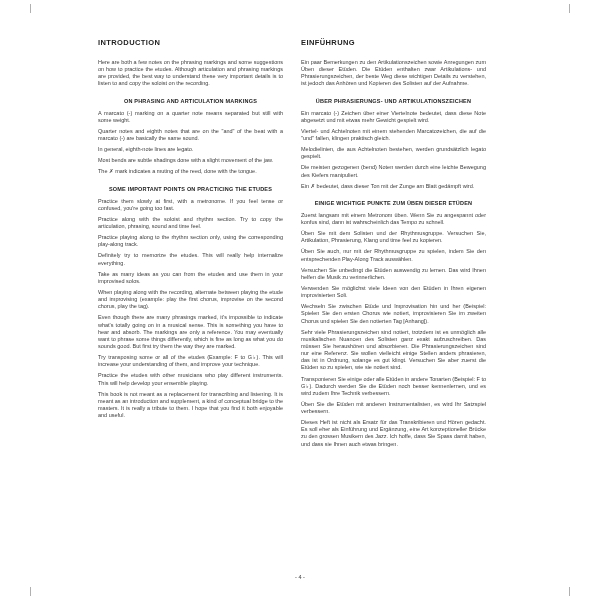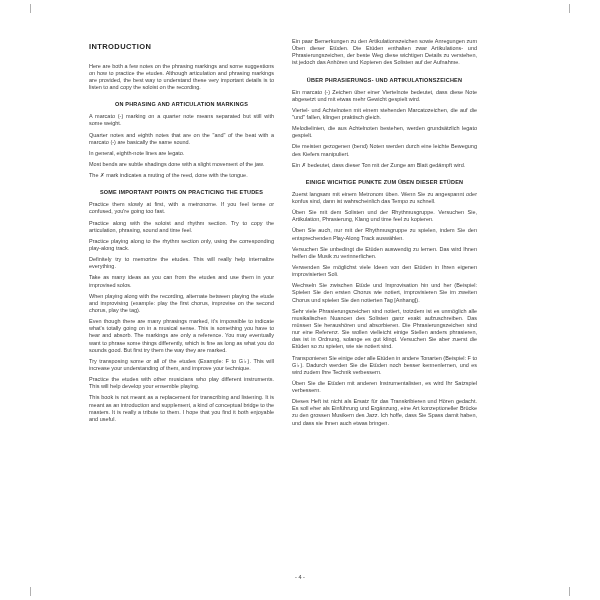--- a/index.html
+++ b/index.html
@@ -11,25 +11,24 @@
     color:#3c3c3c;
     overflow:hidden;
   }
   .crop{position:absolute;background:#b0b0b0;}
   .crop-tl{left:30px;top:4px;width:1px;height:9px;}
   .crop-tr{right:30px;top:4px;width:1px;height:9px;}
   .crop-bl{left:30px;bottom:4px;width:1px;height:9px;}
   .crop-br{right:30px;bottom:4px;width:1px;height:9px;}
   .cols{
     position:absolute;
-    left:89px;top:38px;
+    left:98px;top:38px;
     width:388px;
     display:flex;
     gap:18px;
-    align-items:center;
   }
   .col{width:185px;}
   h1.col-title{
     font-size:7.5px;
     font-weight:bold;
     letter-spacing:0.4px;
     color:#222;
     margin:0 0 12px 0;
   }
   h2.section-heading{
@@ -89,20 +88,21 @@
           <p class="para">Take as many ideas as you can from the etudes and use them in your improvised solos.</p>
           <p class="para">When playing along with the recording, alternate between playing the etude and improvising (example: play the first chorus, improvise on the second chorus, play the tag).</p>
           <p class="para">Even though there are many phrasings marked, it's impossible to indicate what's totally going on in a musical sense. This is something you have to hear and absorb. The markings are only a reference. You may eventually want to phrase some things differently, which is fine as long as what you do sounds good. But first try them the way they are marked.</p>
           <p class="para">Try transposing some or all of the etudes (Example: F to G♭). This will increase your understanding of them, and improve your technique.</p>
           <p class="para">Practice the etudes with other musicians who play different instruments. This will help develop your ensemble playing.</p>
           <p class="para">This book is not meant as a replacement for transcribing and listening. It is meant as an introduction and supplement, a kind of conceptual bridge to the masters. It is really a tribute to them. I hope that you find it both enjoyable and useful.</p>
         </div>
     </div>
 
     <div class="col">
+      <h1 class="col-title">EINFÜHRUNG</h1>
       <div>
           <p class="para">Ein paar Bemerkungen zu den Artikulationszeichen sowie Anregungen zum Üben dieser Etüden. Die Etüden enthalten zwar Artikulations- und Phrasierungszeichen, der beste Weg diese wichtigen Details zu verstehen, ist jedoch das Anhören und Kopieren des Solisten auf der Aufnahme.</p>
         </div>
       <h2 class="section-heading">ÜBER PHRASIERUNGS- UND ARTIKULATIONSZEICHEN</h2>
       <div>
           <p class="para">Ein marcato (-) Zeichen über einer Viertelnote bedeutet, dass diese Note abgesetzt und mit etwas mehr Gewicht gespielt wird.</p>
           <p class="para">Viertel- und Achtelnoten mit einem stehenden Marcatozeichen, die auf die "und" fallen, klingen praktisch gleich.</p>
           <p class="para">Melodielinien, die aus Achtelnoten bestehen, werden grundsätzlich legato gespielt.</p>
           <p class="para">Die meisten gezogenen (bend) Noten werden durch eine leichte Bewegung des Kiefers manipuliert.</p>
           <p class="para">Ein ✗ bedeutet, dass dieser Ton mit der Zunge am Blatt gedämpft wird.</p>

